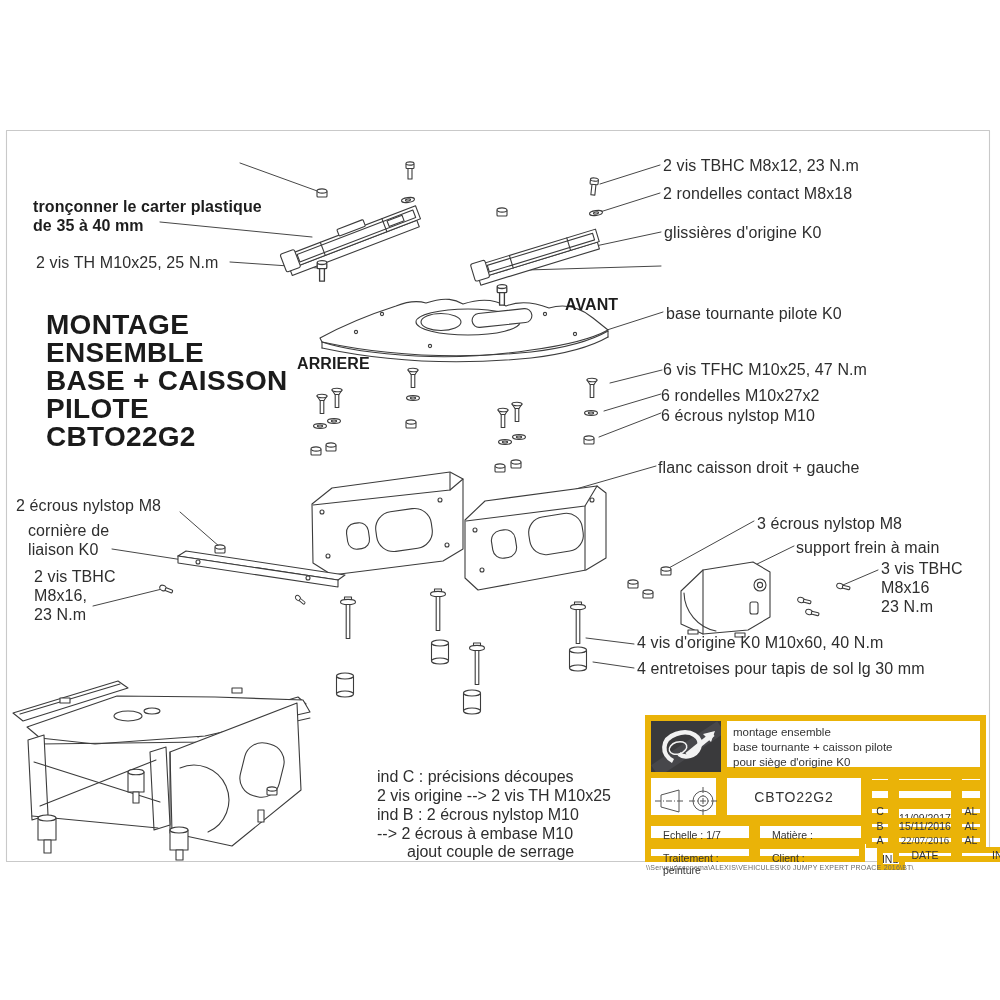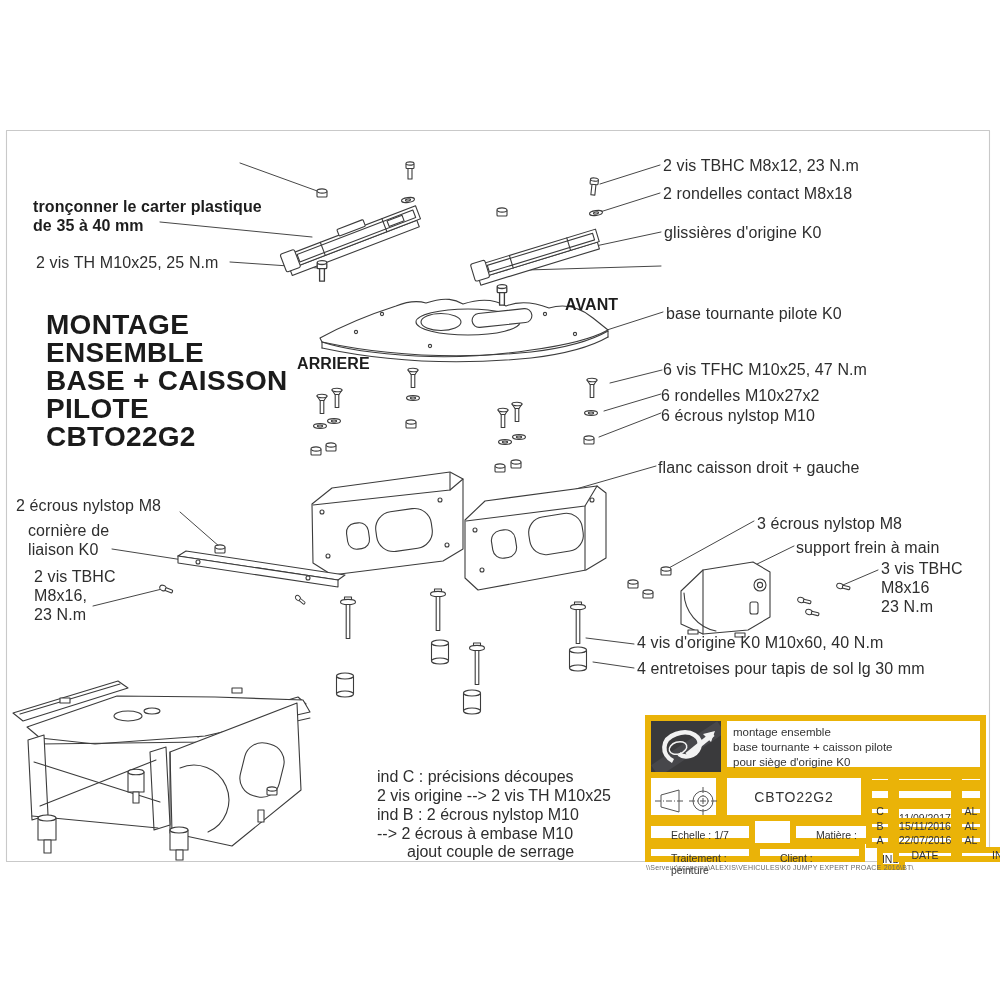--- a/index.html
+++ b/index.html
@@ -7,21 +7,21 @@
         font-family:"Liberation Sans",sans-serif;color:#2e2e2e;}
   #art{position:absolute;left:0;top:0;}
   .lbl{position:absolute;font-size:16px;line-height:19px;white-space:pre-line;color:#2e2e2e;letter-spacing:.1px;}
   .b{font-weight:bold;color:#1d1d1d;}
   .main-title{position:absolute;left:46px;top:311px;font-size:28px;line-height:28px;
               font-weight:bold;color:#1b1b1b;white-space:pre-line;letter-spacing:.3px;}
   .notes-line{position:absolute;font-size:16px;color:#2e2e2e;white-space:pre;}
   
   .tblock{position:absolute;left:645px;top:715px;width:341px;height:147px;}
   .cell{position:absolute;border:6px solid #eab308;box-sizing:border-box;background:#fff;font-size:10.5px;color:#333;}
-  .cell.pad{padding:3px 20px;}
+  .cell.pad{padding:3px 12px;}
   .desc{font-size:11.5px;line-height:1.3;white-space:pre-line;padding:4px 6px;}
   .pn{display:flex;align-items:center;justify-content:center;font-size:14px;letter-spacing:.8px;color:#333;}
   .rev{display:flex;align-items:center;justify-content:center;font-size:10.5px;}
   .logo-cell{background:#3a3a3c;}
   .fpath{position:absolute;left:646px;top:864px;font-size:7px;color:#6a6a6a;letter-spacing:.2px;}
 </style>
 </head>
 <body>
 
 <div id="page">
@@ -307,38 +307,38 @@
           <line x1="4" y1="23" x2="34" y2="23" stroke-dasharray="6 2 1 2"></line>
         <circle cx="52" cy="23" r="10"></circle>
           <circle cx="52" cy="23" r="5"></circle>
         <line x1="38" y1="23" x2="66" y2="23" stroke-dasharray="6 2 1 2"></line>
           <line x1="52" y1="9" x2="52" y2="37" stroke-dasharray="6 2 1 2"></line>
       </svg>
     </div>
     <div class="cell pn" style="left:76px;top:57px;width:146px;height:49px;">CBTO22G2</div>
     <div class="cell pad" style="left:0;top:105px;width:110px;height:24px;">Echelle : 1/7</div>
     <div class="cell pad" style="left:0;top:128px;width:110px;height:19px;">Traitement : peinture</div>
-    <div class="cell pad" style="left:109px;top:105px;width:113px;height:24px;margin-left:36px;">Matière :</div>
+    <div class="cell pad" style="left:109px;top:105px;width:113px;height:24px;">Matière :</div>
     <div class="cell pad" style="left:109px;top:128px;width:111px;height:19px;">Client :</div>
 
     <div class="cell" style="left:221px;top:58px;width:28px;height:13px;"></div>
     <div class="cell" style="left:248px;top:58px;width:64px;height:13px;"></div>
     <div class="cell" style="left:311px;top:58px;width:30px;height:13px;"></div>
     <div class="cell" style="left:221px;top:70px;width:28px;height:19px;"></div>
     <div class="cell" style="left:248px;top:70px;width:64px;height:19px;"></div>
     <div class="cell" style="left:311px;top:70px;width:30px;height:19px;"></div>
 
     <div class="cell rev" style="left:221px;top:88px;width:28px;height:16px;">C</div>
     <div class="cell rev" style="left:248px;top:88px;width:64px;height:29px;">11/09/2017</div>
     <div class="cell rev" style="left:311px;top:88px;width:30px;height:16px;">AL</div>
     <div class="cell rev" style="left:221px;top:103px;width:28px;height:15px;">B</div>
     <div class="cell rev" style="left:248px;top:103px;width:64px;height:15px;">15/11/2016</div>
     <div class="cell rev" style="left:311px;top:103px;width:30px;height:15px;">AL</div>
     <div class="cell rev" style="left:221px;top:117px;width:28px;height:16px;">A</div>
-    <div class="cell rev" style="left:248px;top:117px;width:64px;height:16px;">22/07/2016</div>
+    <div class="cell rev" style="left:248px;top:117px;width:64px;height:16px;font-family:Liberation Serif, serif;">22/07/2016</div>
     <div class="cell rev" style="left:311px;top:117px;width:30px;height:16px;">AL</div>
     <div class="cell rev" style="left:232px;top:132px;width:28px;height:23px;text-align:right;">IND</div>
     <div class="cell rev" style="left:248px;top:132px;width:64px;height:15px;">DATE</div>
     <div class="cell rev" style="left:311px;top:132px;width:30px;height:15px;padding-left:40px;">INIT</div>
   </div>
 
   <div class="fpath">\\Serveur\scopema\ALEXIS\VEHICULES\K0 JUMPY EXPERT PROACE 2016\BT\</div>
 </div>
 
 </body></html>

